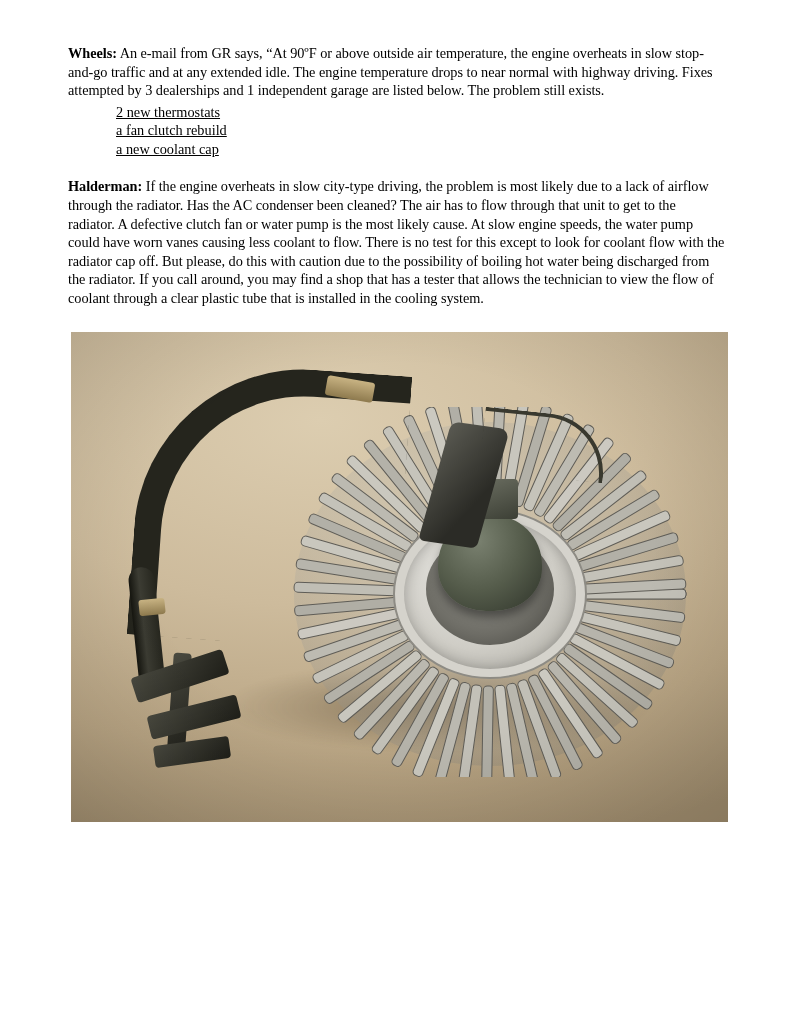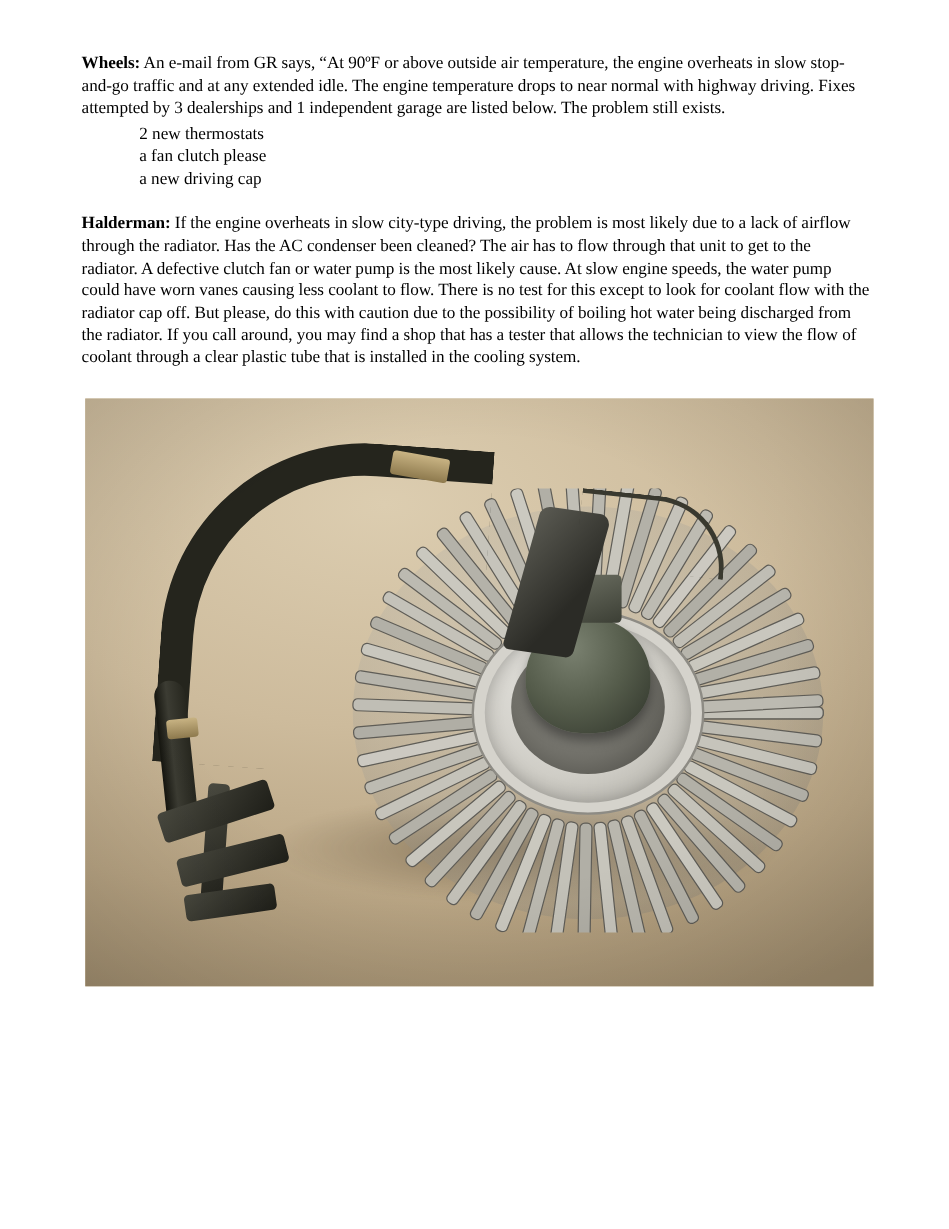--- a/index.html
+++ b/index.html
@@ -34,20 +34,21 @@
   }
   .list {
     margin: 3px 0 0 0;
     padding: 0;
     list-style: none;
   }
   .list li {
     font-size: 14.3px;
     line-height: 1.30;
     padding-left: 48px;
+    text-decoration: underline;
   }
   .gap {
     height: 19px;
   }
   .photo-wrap {
     margin: 24px 0 0 3px;
     width: 657px;
     height: 490px;
     position: relative;
   }
@@ -212,22 +213,22 @@
 </style>
 </head>
 <body>
 
 <div class="page">
 
   <p class="para"><span class="lead">Wheels:</span><span> An e-mail from GR says, “At 90ºF or above outside air temperature, the engine overheats in slow stop-and-go traffic and at any extended idle.  The engine temperature drops to near normal with highway driving.  Fixes attempted by 3 dealerships and 1 independent garage are listed below.  The problem still exists.</span></p>
 
   <ul class="list">
     <li>2 new thermostats</li>
-    <li>a fan clutch please</li>
-    <li>a new driving cap</li>
+    <li>a fan clutch rebuild</li>
+    <li>a new coolant cap</li>
   </ul>
 
   <div class="gap"></div>
 
   <p class="para"><span class="lead">Halderman:</span><span>  If the engine overheats in slow city-type driving, the problem is most likely due to a lack of airflow through the radiator.  Has the AC condenser been cleaned?  The air has to flow through that unit to get to the radiator.  A defective clutch fan or water pump is the most likely cause.  At slow engine speeds, the water pump could have worn vanes causing less coolant to flow.  There is no test for this except to look for coolant flow with the radiator cap off.  But please, do this with caution due to the possibility of boiling hot water being discharged from the radiator.  If you call around, you may find a shop that has a tester that allows the technician to view the flow of coolant through a clear plastic tube that is installed in the cooling system.</span></p>
 
   <div class="photo-wrap">
     <div class="photo">
       <div class="bg"></div>
       <div class="shadow"></div>

